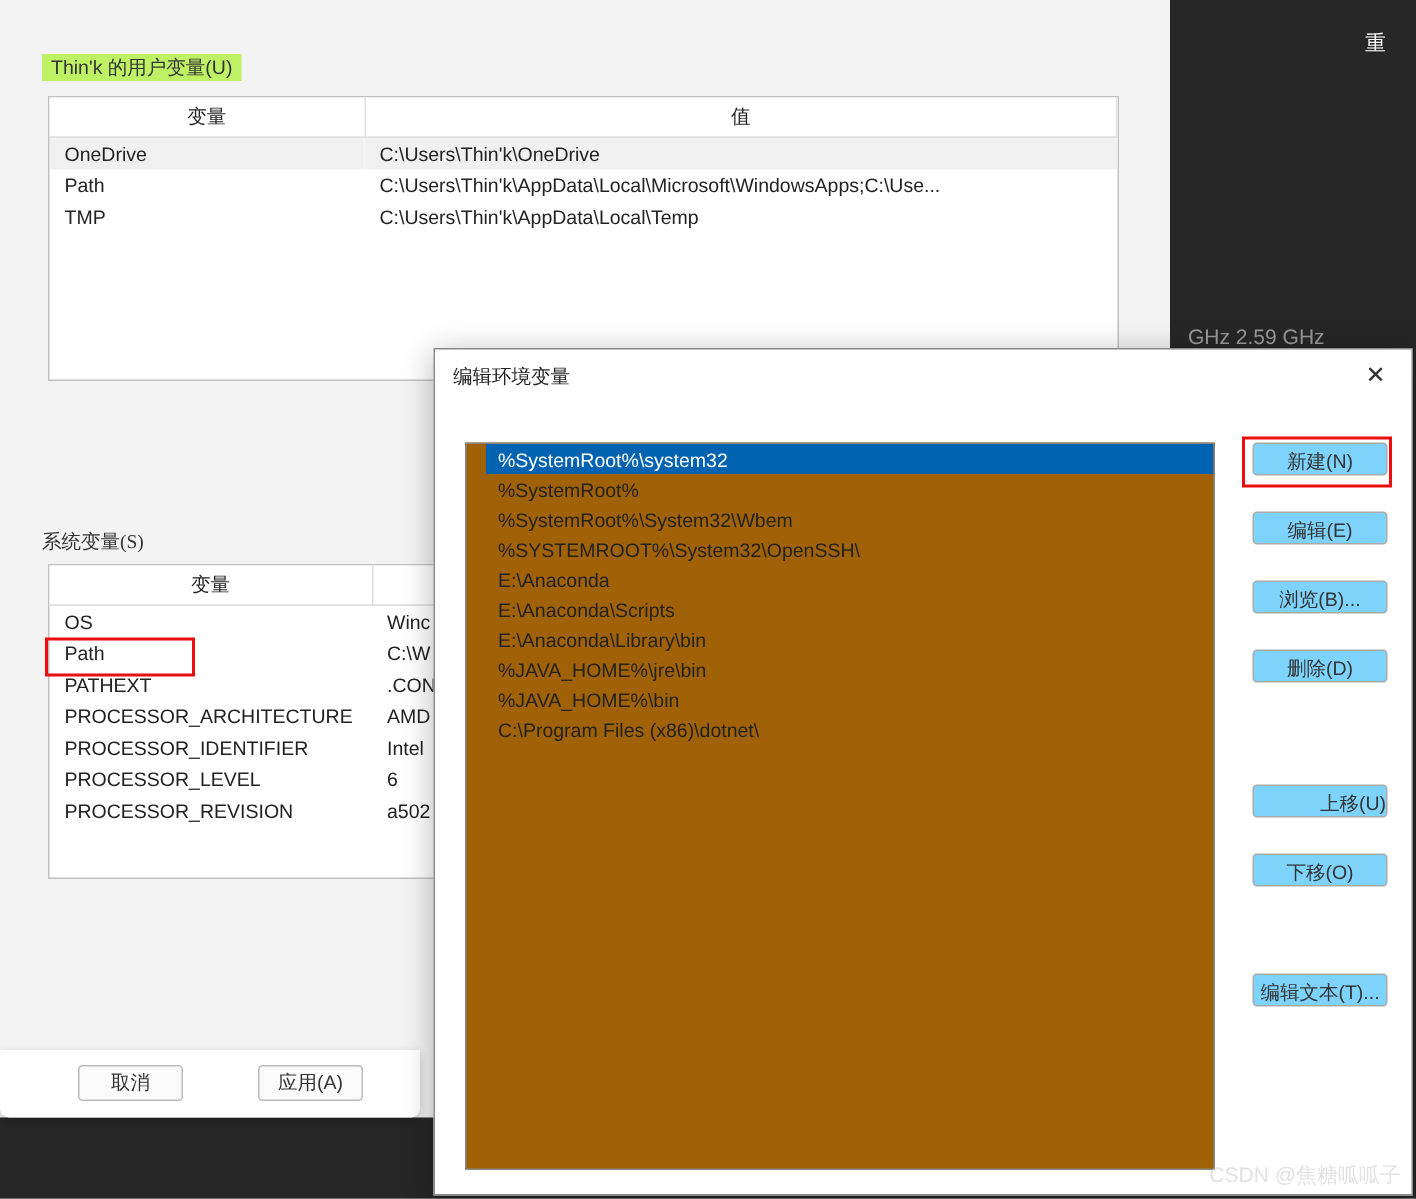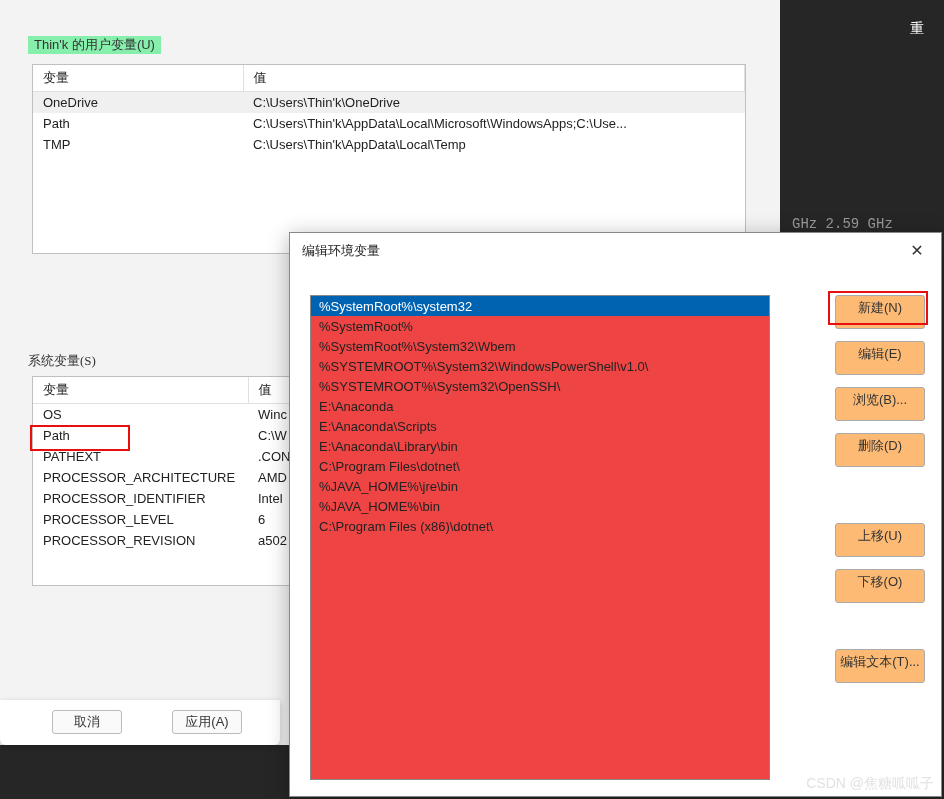--- a/index.html
+++ b/index.html
@@ -17,46 +17,46 @@
   }
   .bg-lighter {
     position: absolute; left: 0; top: 0; width: 780px; height: 745px; background: #f3f3f3;
   }
   .bg-white-strip {
     position: absolute; left: 0; top: 700px; width: 280px; height: 45px; background: #fff;
     border-radius: 0 0 6px 6px;
     box-shadow: 0 2px 6px rgba(0,0,0,.2);
   }
   .ghz {
-    position: absolute; left: 792px; top: 216px; color: #999; font-size: 14px; font-family: Liberation Mono, monospace;
+    position: absolute; left: 792px; top: 216px; color: #999; font-size: 14px;
   }
   .right-btn {
     position: absolute; left: 910px; top: 20px; color: #fff; font-size: 14px;
   }
   .group-title {
-    position: absolute; top: -10px; left: 10px; background: #86efac; padding: 0 6px;
+    position: absolute; top: -10px; left: 10px; background: #bef264; padding: 0 6px;
     color: #333;
     text-align: right;
   }
   .user-table-wrap {
     position: absolute; left: 32px; top: 64px; width: 714px; height: 190px;
     background: #fff; border: 1px solid #c0c0c0;
   }
   .sys-group-title {
     position: absolute; left: 28px; top: 352px; color: #333; font-family: Liberation Serif, serif;
   }
   .sys-table-wrap {
     position: absolute; left: 32px; top: 376px; width: 714px; height: 210px;
     background: #fff; border: 1px solid #c0c0c0;
   }
   table.vars {
     width: 100%; border-collapse: collapse; table-layout: fixed;
   }
   table.vars th {
-    text-align: left; font-weight: normal; padding: 4px 10px; color: #222;
+    text-align: center; font-weight: normal; padding: 4px 10px; color: #222;
     border-bottom: 1px solid #e0e0e0; border-right: 1px solid #e0e0e0;
     background: #fff;
   }
   table.vars td {
     padding: 3px 10px; color: #222; white-space: nowrap; overflow: hidden; text-overflow: ellipsis;
   }
   table.vars tr.selected td { background: #f0f0f0; }
   .red-box {
     position: absolute; border: 2px solid #ea0f0f; pointer-events: none;
   }
@@ -69,31 +69,31 @@
   .dialog {
     position: absolute; left: 289px; top: 232px; width: 653px; height: 565px;
     background: #fff; border: 1px solid #888; box-shadow: 0 4px 20px rgba(0,0,0,.3);
   }
   .dialog-titlebar {
     height: 36px; line-height: 36px; padding: 4px 12px; font-size: 13px; color: #222;
     display: flex; justify-content: space-between; align-items: center;
   }
   .close-x { font-size: 16px; width: 24px; text-align: center; color: #333; cursor: pointer; }
   .listbox {
-    position: absolute; left: 20px; top: 62px; width: 460px; height: 485px;
-    border: 1px solid #888; background: #ef4444; overflow: hidden;
+    position: absolute; left: 20px; top: 62px; width: 500px; height: 485px;
+    border: 1px solid #888; background: #a16207; overflow: hidden; padding-left: 13px;
   }
   .listbox .item {
     padding: 2.5px 8px; color: #222; font-size: 13px; white-space: nowrap;
     cursor: pointer;
   }
   .listbox .item.selected { background: #0063b1; color: #fff; }
   .side-btn {
-    position: absolute; right: 16px; width: 90px; height: 34px;
-    border: 1px solid #aaa; background: #fdba74; border-radius: 3px;
+    position: absolute; right: 16px; width: 90px; height: 22px;
+    border: 1px solid #aaa; background: #7dd3fc; border-radius: 3px;
     text-align: center; line-height: 24px; font-size: 13px; color: #333; cursor: pointer;
   }
   .watermark {
     position: absolute; right: 10px; bottom: 6px; color: rgba(200,200,200,.55);
     font-size: 14px; pointer-events: none; margin-top: 12px;
   }
 </style>
 </head>
 <body>
 
@@ -187,34 +187,32 @@
 
 <div class="dialog">
   <div class="dialog-titlebar">
     <span>编辑环境变量</span>
     <span class="close-x">✕</span>
   </div>
   <div class="listbox">
     <div class="item selected">%SystemRoot%\system32</div>
     <div class="item">%SystemRoot%</div>
     <div class="item">%SystemRoot%\System32\Wbem</div>
-    <div class="item">%SYSTEMROOT%\System32\WindowsPowerShell\v1.0\</div>
     <div class="item">%SYSTEMROOT%\System32\OpenSSH\</div>
     <div class="item">E:\Anaconda</div>
     <div class="item">E:\Anaconda\Scripts</div>
     <div class="item">E:\Anaconda\Library\bin</div>
-    <div class="item">C:\Program Files\dotnet\</div>
     <div class="item">%JAVA_HOME%\jre\bin</div>
     <div class="item">%JAVA_HOME%\bin</div>
     <div class="item">C:\Program Files (x86)\dotnet\</div>
   </div>
   <div class="side-btn" style="top:62px;">新建(N)</div>
   <div class="side-btn" style="top:108px;">编辑(E)</div>
   <div class="side-btn" style="top:154px;">浏览(B)...</div>
   <div class="side-btn" style="top:200px;">删除(D)</div>
-  <div class="side-btn" style="top:290px;">上移(U)</div>
+  <div class="side-btn" style="top:290px;text-align:right;">上移(U)</div>
   <div class="side-btn" style="top:336px;">下移(O)</div>
   <div class="side-btn" style="top:416px;">编辑文本(T)...</div>
 
   <div class="red-box" style="left:538px; top:58px; width:100px; height:34px;"></div>
 </div>
 
 <div class="watermark">CSDN @焦糖呱呱子</div>
 
 </body></html>

